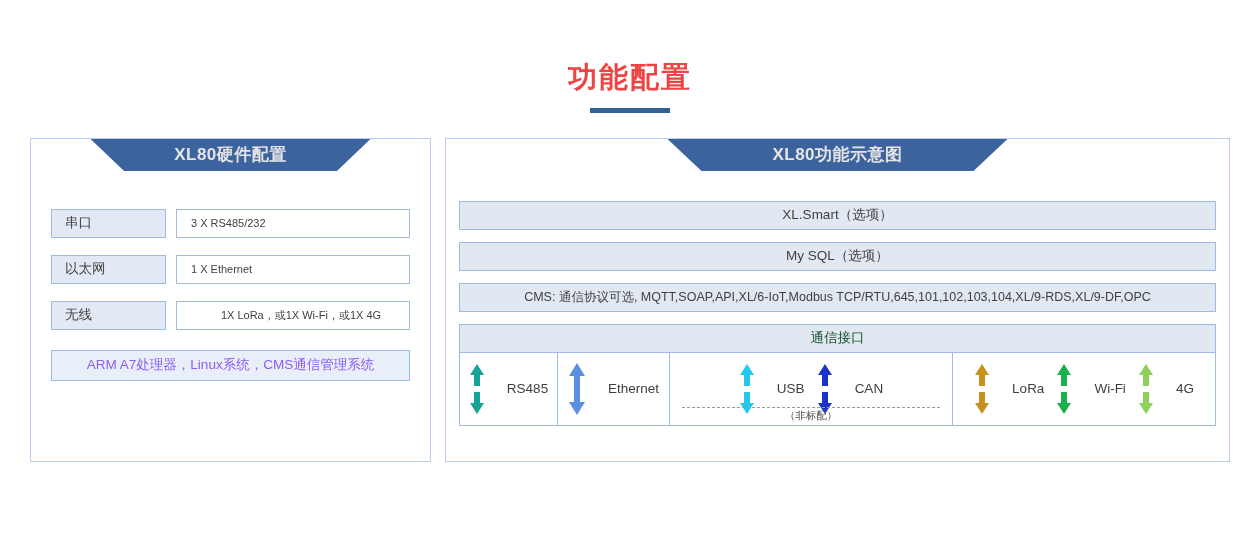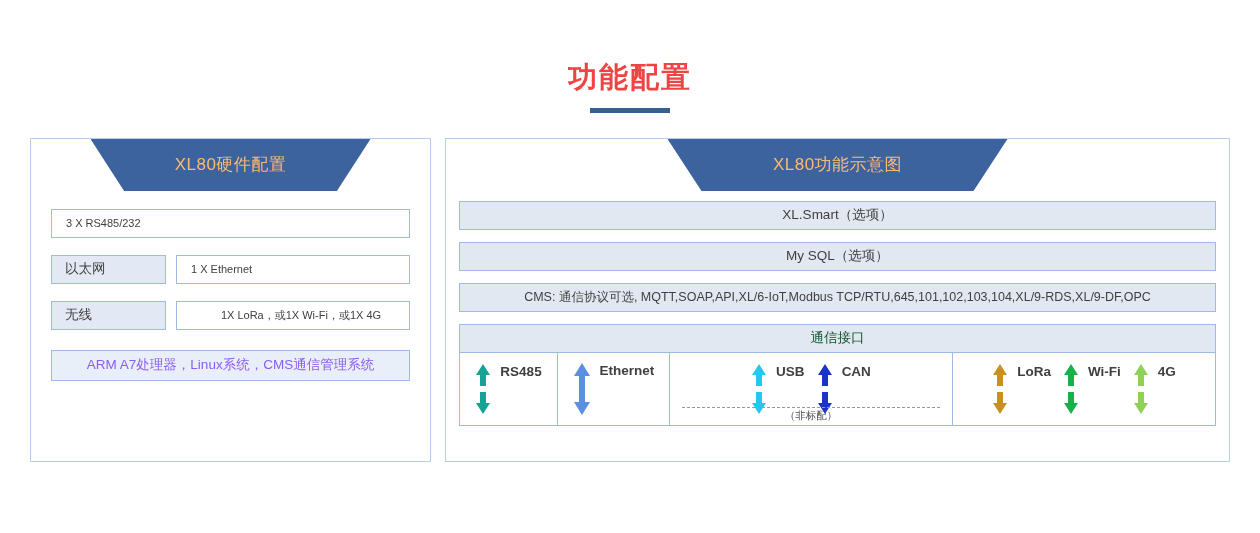--- a/index.html
+++ b/index.html
@@ -52,25 +52,25 @@
   }
   .panel-left  { width: 401px; height: 324px; }
   .panel-right { width: 785px; height: 324px; }
 
   
   .banner {
     position: absolute;
     top: 0;
     left: 50%;
     transform: translateX(-50%);
-    height: 52px;
+    height: 32px;
     background: #3c639d;
-    color: #fdba74;
+    color: #e5e5e5;
     font-size: 17px;
-    font-weight: normal;
+    font-weight: bold;
     letter-spacing: 0.5px;
     display: flex;
     align-items: center;
     justify-content: center;
     box-sizing: border-box;
   }
   .banner-left {
     width: 280px;
     clip-path: polygon(0 0, 100% 0, 88% 100%, 12% 100%);
   }
@@ -175,24 +175,23 @@
     box-sizing: border-box;
   }
   .icell:last-child { border-right: none; }
   .icell-1 { width: 98px; }
   .icell-2 { width: 112px; }
   .icell-3 { width: 283px; }
   .icell-4 { flex: 1; }
 
   .port {
     display: flex;
-    align-items: flex-start;
-    gap: 9px;
+    align-items: center;
+    gap: 22px;
     margin: 0 6px;
-    font-weight: bold;
   }
   .port-label {
     font-size: 13.5px;
     color: #3f3f3f;
     white-space: nowrap;
   }
   .arrow-svg { display: block; }
 
   .nonstd-wrap {
     position: absolute;
@@ -219,20 +218,21 @@
 </div>
 
 <div class="panels">
 
   <div class="panel panel-left">
     <div class="banner banner-left">
       <span>XL80硬件配置</span>
     </div>
     <div class="left-body">
       <div class="hw-row">
+        <div class="hw-key">串口</div>
         <div class="hw-val">3 X RS485/232</div>
       </div>
       <div class="hw-row">
         <div class="hw-key">以太网</div>
         <div class="hw-val">1 X Ethernet</div>
       </div>
       <div class="hw-row">
         <div class="hw-key">无线</div>
         <div class="hw-val center">1X LoRa，或1X Wi-Fi，或1X 4G</div>
       </div>

